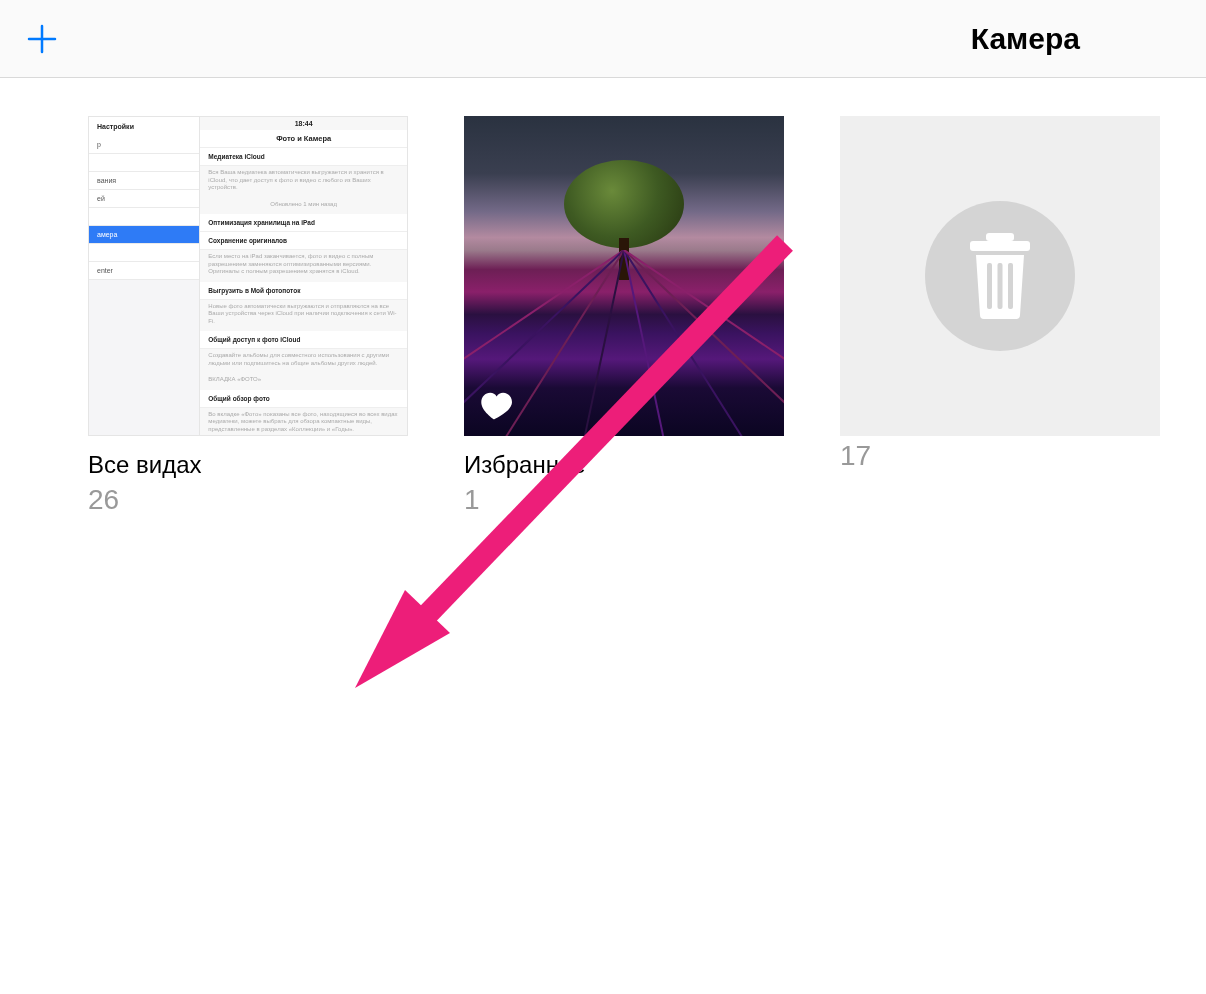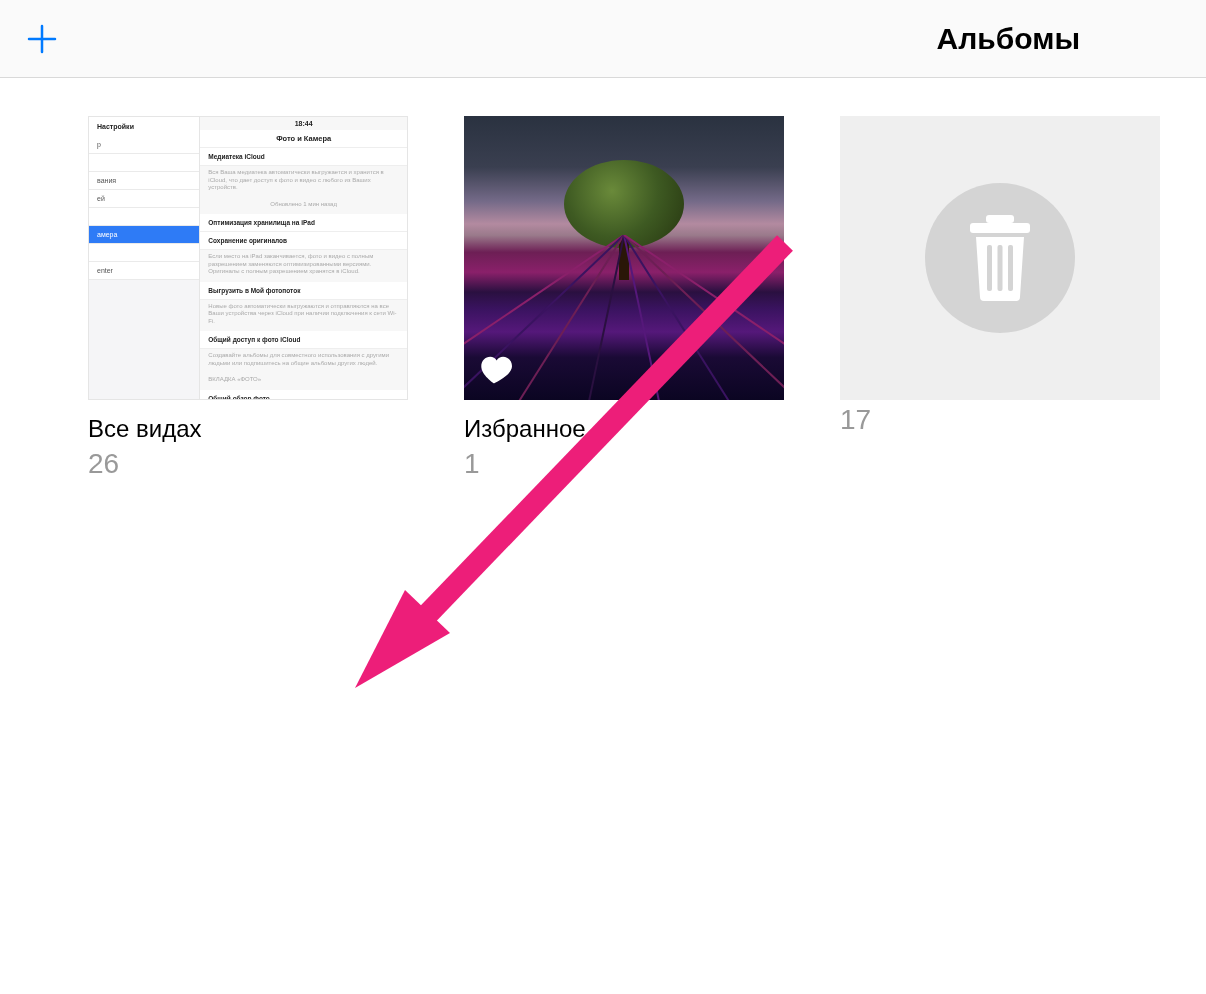--- a/index.html
+++ b/index.html
@@ -32,21 +32,21 @@
     position: relative;
   }
   .grid {
     display: grid;
     grid-template-columns: repeat(3, 320px);
     column-gap: 56px;
     row-gap: 34px;
   }
   .album { cursor: pointer; }
   .thumb {
-    width: 320px; height: 284px;
+    width: 320px; height: 320px;
     background: #f0f0f0;
     position: relative;
     overflow: hidden;
   }
   .album-title { font-size: 24px; color: #000; margin-top: 14px; line-height: 1.25; }
   .album-count { font-size: 28px; color: #999; margin-top: 4px; }
 
   
   .thumb-settings { background:#f7f7f7; display:flex; border:1px solid #e5e5e5; }
   .ts-side { width:35%; background:#f5f5f7; border-right:1px solid #e5e5e5; font-size:7px; color:#555; }
@@ -91,21 +91,21 @@
 </head>
 <body>
 
 <div class="header">
   <div class="add-btn">
     <svg viewBox="0 0 32 32">
       <line x1="16" y1="3" x2="16" y2="29" stroke="#007aff" stroke-width="2.5" stroke-linecap="round"></line>
       <line x1="3" y1="16" x2="29" y2="16" stroke="#007aff" stroke-width="2.5" stroke-linecap="round"></line>
     </svg>
   </div>
-  <div class="header-title">Альбомы</div>
+  <div class="header-title">Камера</div>
 </div>
 
 <div class="content">
   <div class="grid">
 
     <div class="album">
       <div class="thumb thumb-settings">
         <div class="ts-side">
           <div class="ts-side-head">Настройки</div>
           <div class="ts-row">р</div>

